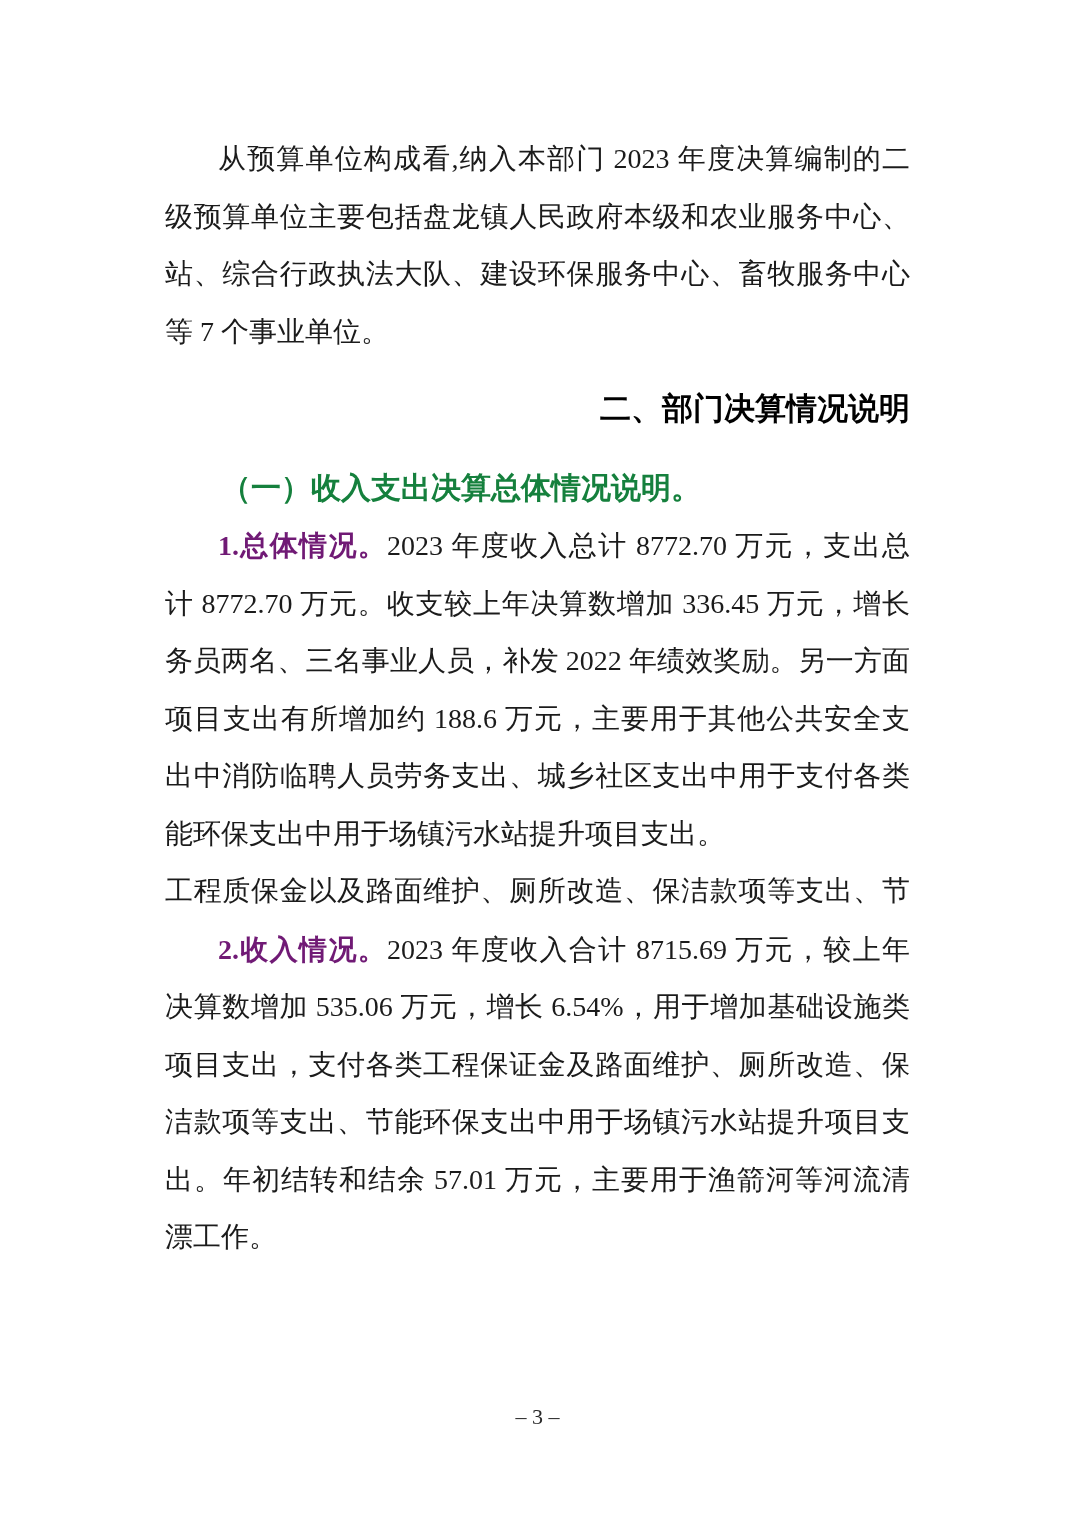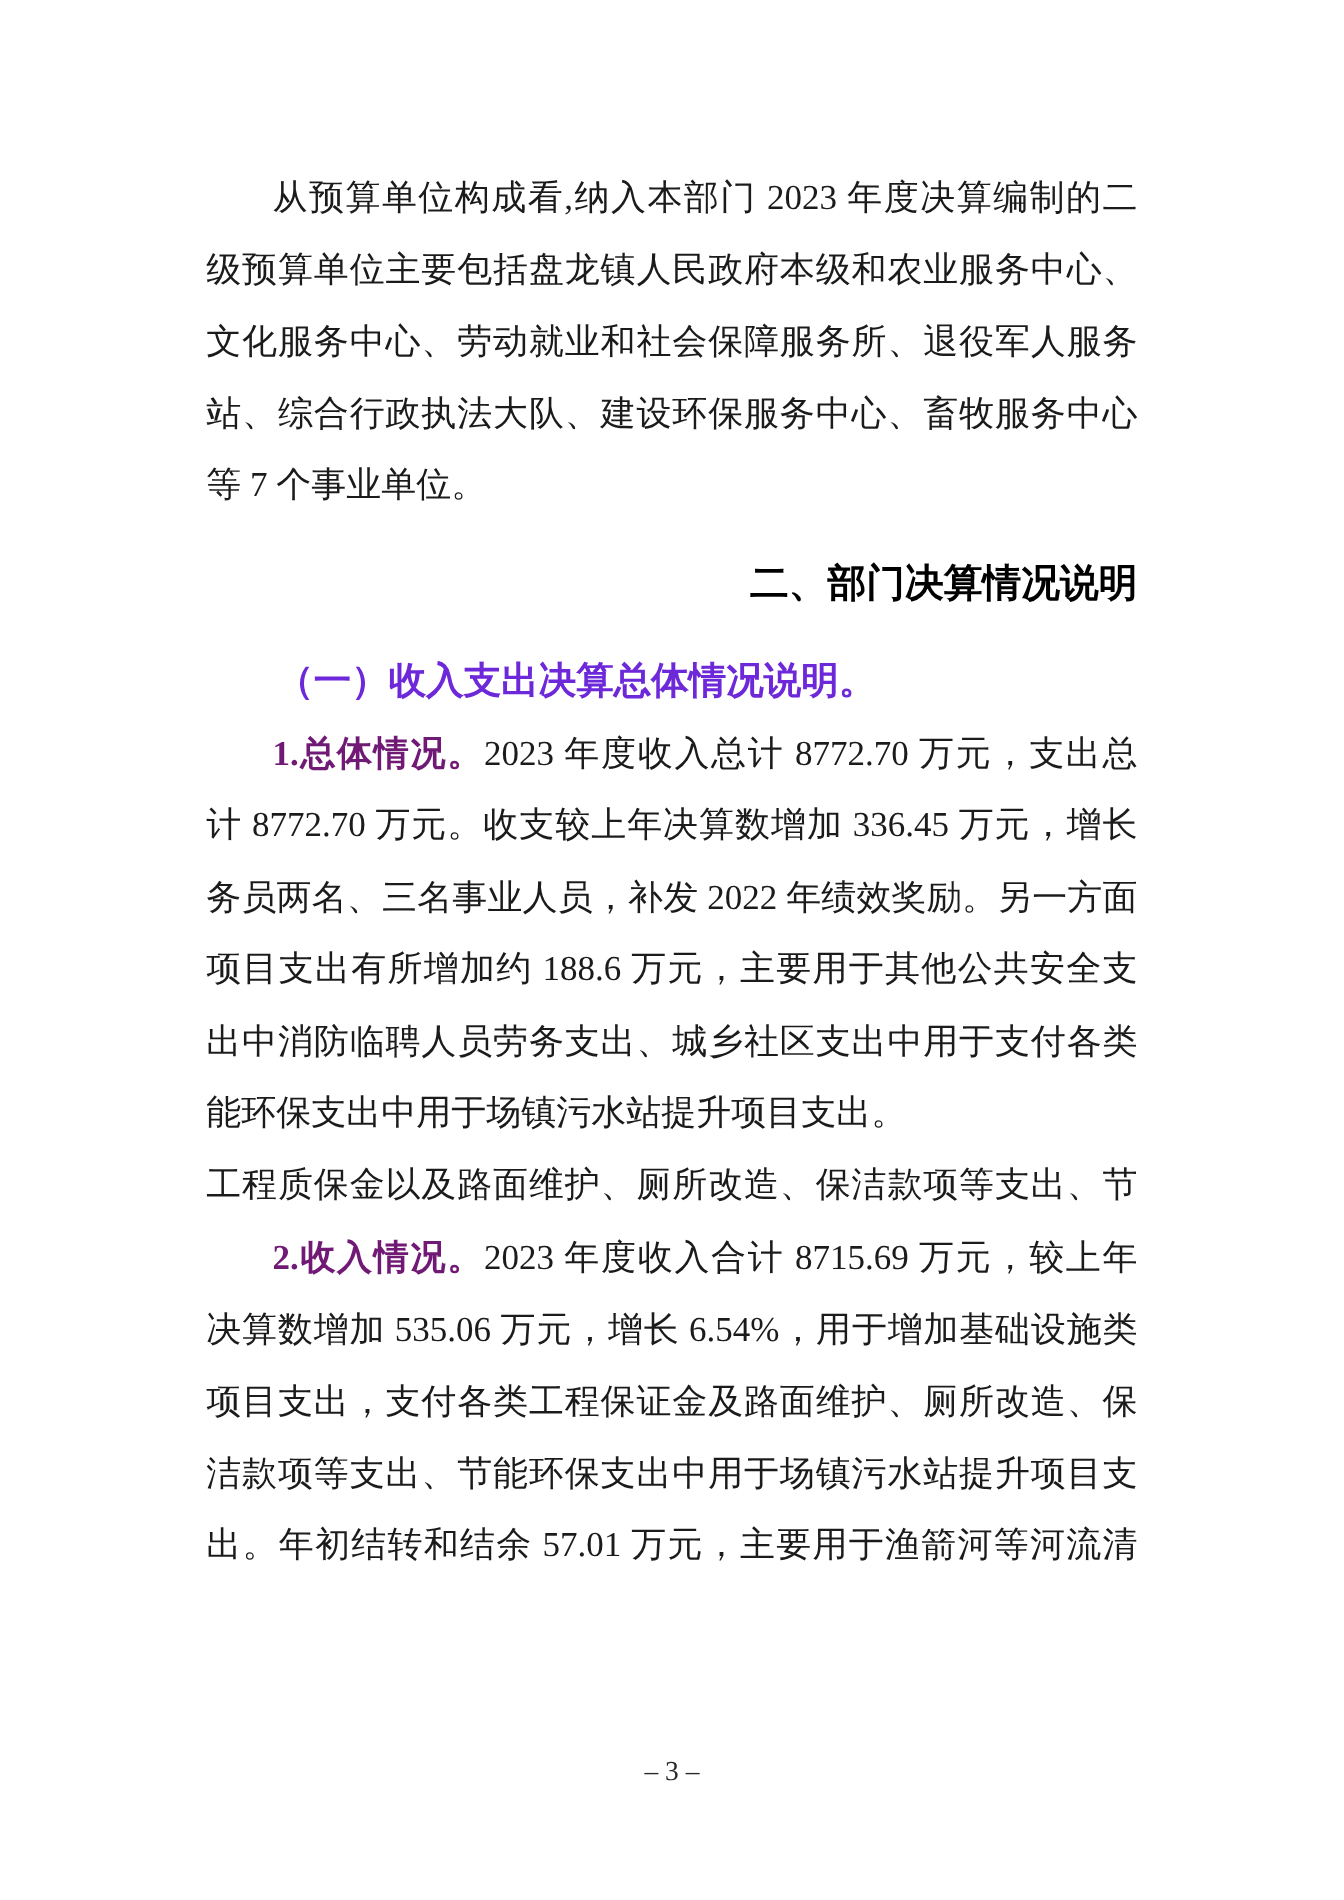--- a/index.html
+++ b/index.html
@@ -54,21 +54,21 @@
     text-align: right;
   }
   .heading-l2 {
     margin: 21px 0 0 0;
     padding-left: 56px;
     height: 57.5px;
     line-height: 57.5px;
     font-family: "Liberation Serif", serif;
     font-weight: 700;
     font-size: 30px;
-    color: #6d28d9;
+    color: #15803d;
   }
   .para-item {
     margin-top: 1px;
   }
   .line b {
     font-weight: 700;
     color: #701a75;
   }
   .pagenum {
     position: absolute;
@@ -85,21 +85,20 @@
 </style>
 </head>
 <body>
 
 <div class="page">
   <div class="content">
 
     <div class="para para-intro">
       <div class="line indent">从预算单位构成看,纳入本部门 2023 年度决算编制的二</div>
       <div class="line">级预算单位主要包括盘龙镇人民政府本级和农业服务中心、</div>
-      <div class="line">文化服务中心、劳动就业和社会保障服务所、退役军人服务</div>
       <div class="line">站、综合行政执法大队、建设环保服务中心、畜牧服务中心</div>
       <div class="line short">等 7 个事业单位。</div>
     </div>
 
     <div class="heading-l1">二、部门决算情况说明</div>
 
     <div class="heading-l2">（一）收入支出决算总体情况说明。</div>
 
     <div class="para para-item">
       <div class="line indent"><b>1.总体情况。</b><span>2023 年度收入总计 8772.70 万元，支出总</span></div>
@@ -110,18 +109,19 @@
       <div class="line short">能环保支出中用于场镇污水站提升项目支出。</div>
       <div class="line">工程质保金以及路面维护、厕所改造、保洁款项等支出、节</div>
     </div>
 
     <div class="para para-item">
       <div class="line indent"><b>2.收入情况。</b><span>2023 年度收入合计 8715.69 万元，较上年</span></div>
       <div class="line">决算数增加 535.06 万元，增长 6.54%，用于增加基础设施类</div>
       <div class="line">项目支出，支付各类工程保证金及路面维护、厕所改造、保</div>
       <div class="line">洁款项等支出、节能环保支出中用于场镇污水站提升项目支</div>
       <div class="line">出。年初结转和结余 57.01 万元，主要用于渔箭河等河流清</div>
+      <div class="line short">漂工作。</div>
     </div>
 
   </div>
 
   <div class="pagenum">– 3 –</div>
 </div>
 
 </body></html>

